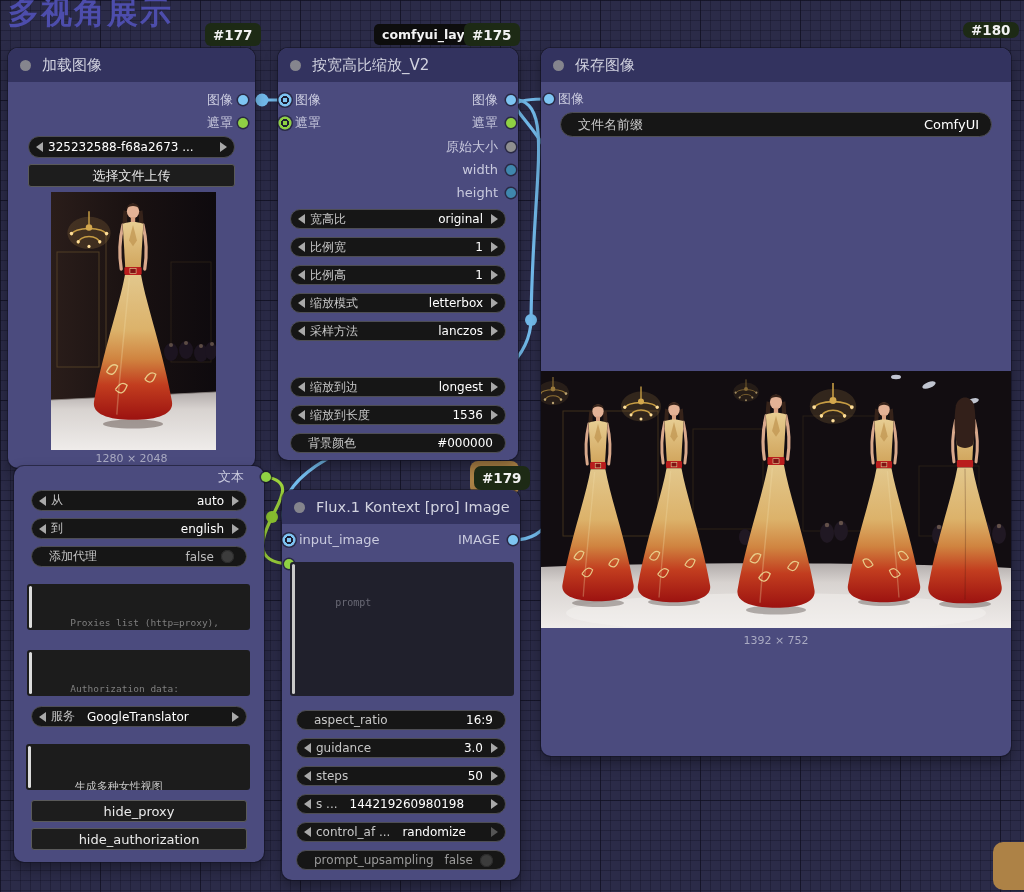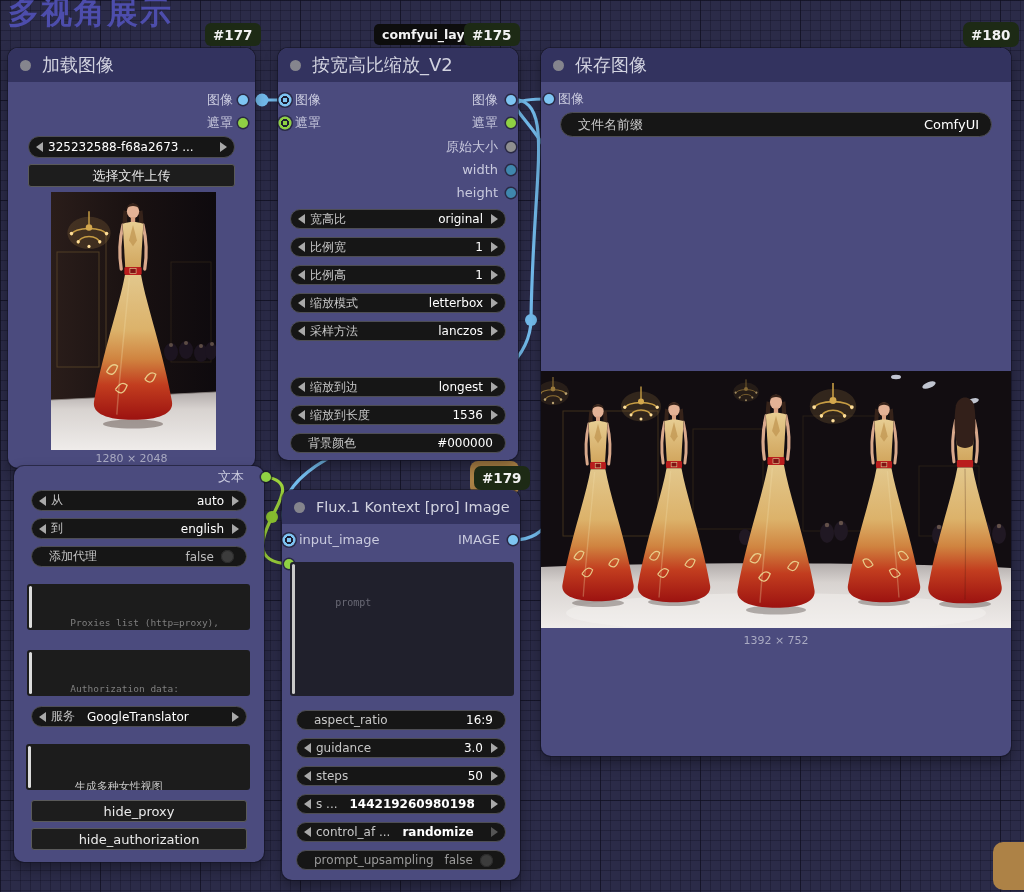--- a/index.html
+++ b/index.html
@@ -15,35 +15,35 @@
     background-size:10px 10px,10px 10px,100px 100px,100px 100px;
   }
   .ptitle{position:absolute;left:8px;top:-8px;font-size:31px;font-weight:600;letter-spacing:2px;color:#4d4dac;z-index:2;}
   .wires{position:absolute;left:0;top:0;z-index:1;}
   .stub{position:absolute;background:#ad8246;z-index:2;}
   .node{position:absolute;background:#4b4b7e;border-radius:10px;
         box-shadow:0 0 0 1px rgba(18,18,34,.55),0 6px 14px rgba(0,0,0,.35);}
   .nh{position:absolute;left:0;right:0;top:0;height:34px;background:#33335f;
       border-radius:10px 10px 0 0;display:flex;align-items:center;padding:0 12px;box-sizing:border-box;}
   .tdot{width:11px;height:11px;border-radius:50%;background:#85858d;margin-right:11px;flex:none;}
-  .ttl{font-size:18px;color:#d2d3e0;white-space:nowrap;}
+  .ttl{font-size:15px;color:#d2d3e0;white-space:nowrap;}
   .slotL,.slotR{position:absolute;font-size:13px;color:#c9cade;line-height:16px;white-space:nowrap;}
   .slotR{text-align:right;}
   .p{position:absolute;width:10px;height:10px;border-radius:50%;transform:translate(-50%,-50%);
      box-shadow:0 0 0 1.5px rgba(18,18,30,.6);}
   .p.blue{background:#7ec5f2;} .p.green{background:#8fd143;}
   .p.gray{background:#8f8f8f;} .p.steel{background:#3f87ad;}
   .p.ringblue{width:13px;height:13px;background:radial-gradient(circle,#7ec5f2 0 2.2px,#1e1e32 2.2px 4px,#7ec5f2 4px 6.5px);}
   .p.ringgreen{width:13px;height:13px;background:radial-gradient(circle,#8fd143 0 2.2px,#1e1e32 2.2px 4px,#8fd143 4px 6.5px);}
   .w{position:absolute;height:20px;background:#161616;border:1px solid #4e4e54;border-radius:11px;
      display:flex;align-items:center;padding:0 7px;font-size:12px;box-sizing:border-box;}
   .w .lbl{margin:0 5px;color:#c7c7c7;white-space:nowrap;}
   .w .val{margin-left:auto;color:#fff;white-space:nowrap;}
   .w.noarr{padding:0 12px;}
-  .w.inline .val{margin-left:7px;font-weight:bold;}
+  .w.inline .val{margin-left:7px;font-weight:normal;}
   .w .sp{margin-left:auto;}
   .arrL,.arrR{width:0;height:0;border-top:5px solid transparent;border-bottom:5px solid transparent;flex:none;}
   .arrL{border-right:7px solid #a9a9a9;}
   .arrR{border-left:7px solid #a9a9a9;}
   .arrR.dim{border-left-color:#555;}
   .knob{width:13px;height:13px;border-radius:50%;background:#3c3c3c;margin-left:7px;flex:none;
         box-shadow:inset 0 0 0 1px #2b2b2b;}
   .btn{position:absolute;background:#1d1d1d;border:1px solid #5a5a5a;color:#eaeaea;font-size:13px;
        display:flex;align-items:center;justify-content:center;border-radius:3px;box-sizing:border-box;}
   .ta{position:absolute;background:#1c1c1c;border-radius:3px;color:#7f7f7f;
@@ -435,17 +435,17 @@
   </div>
   <div class="badge black" style="left:374px;top:24px;height:21px;border-radius:5px;">
     <span>comfyui_laye</span>
   </div>
   <div class="badge green" style="left:464px;top:23px;">
     <span>#175</span>
   </div>
   <div class="badge green" style="left:474px;top:466px;height:24px;border-radius:7px;">
     <span>#179</span>
   </div>
-  <div class="badge green" style="left:963px;top:22px;height:25px;border-radius:7px;">
+  <div class="badge green" style="left:963px;top:22px;height:16px;border-radius:7px;">
     <span>#180</span>
   </div>
 
 </div>
 
 </body></html>

